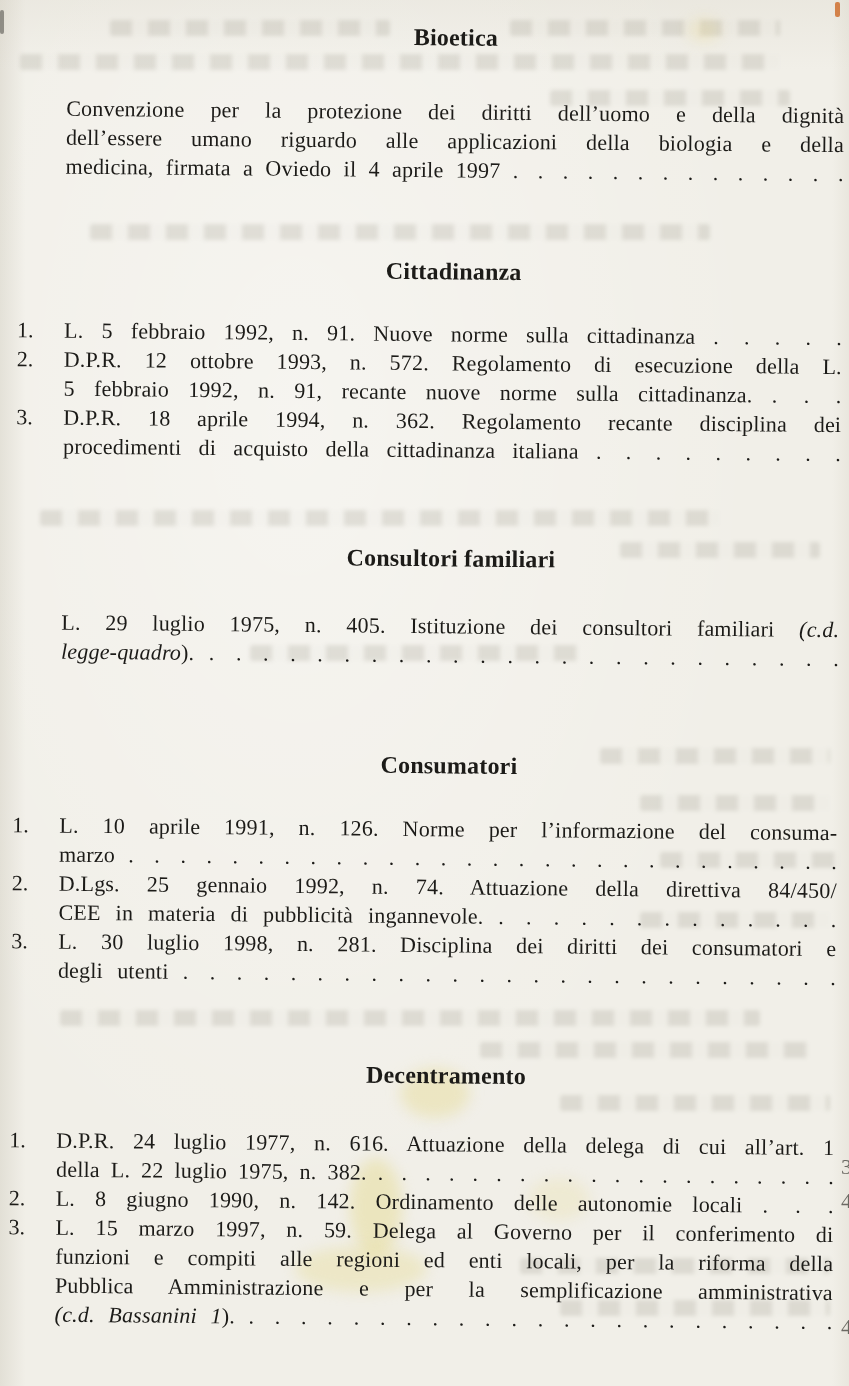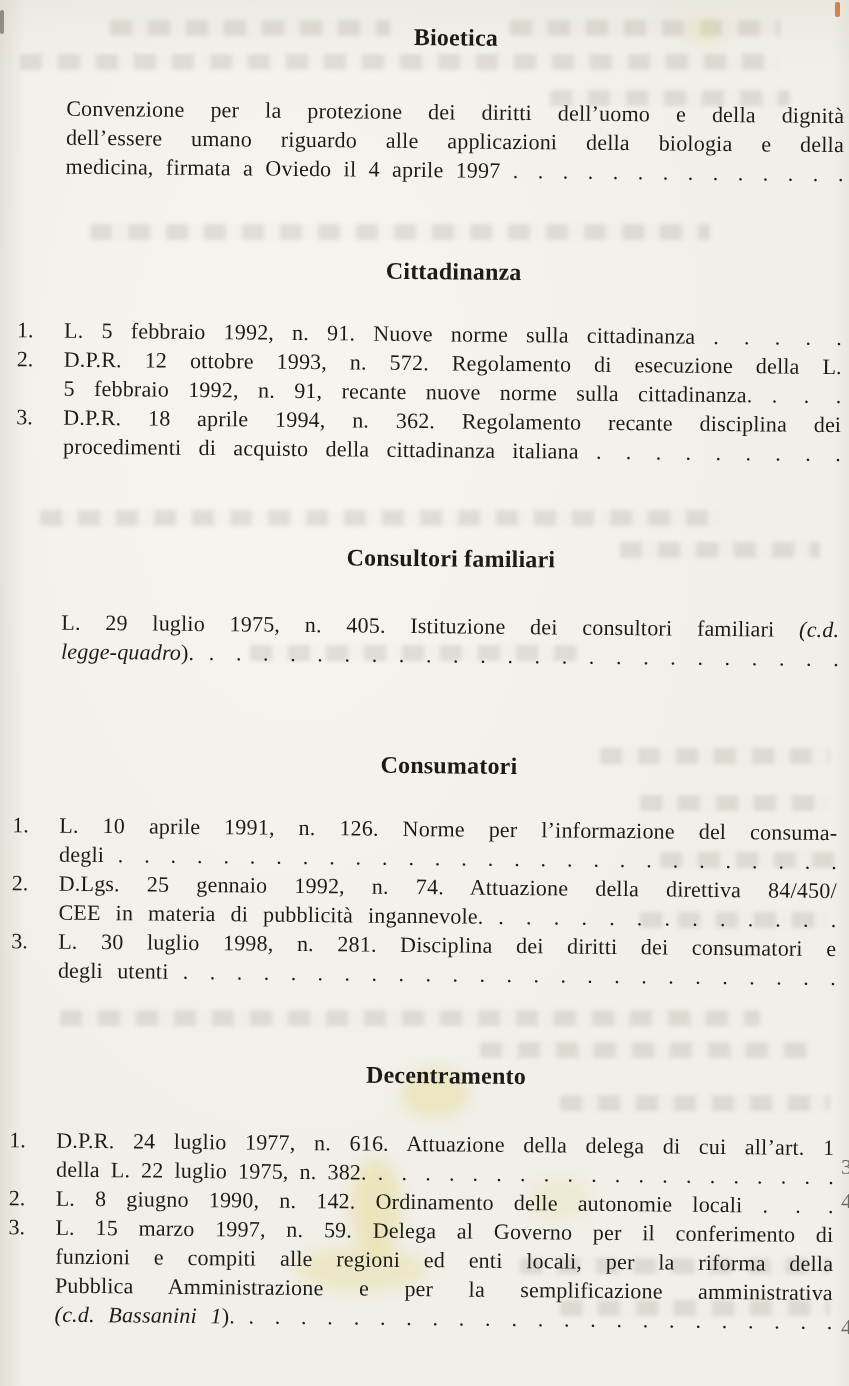--- a/index.html
+++ b/index.html
@@ -144,21 +144,21 @@
         </div>
       </div>
     </section>
 
     <section class="sec sec3">
       <h2 class="head">Consumatori</h2>
       <div class="entries">
         <div class="entry">
           <span class="num">1.</span>
           <div class="line"><span class="seg">L. 10 aprile 1991, n. 126. Norme per l’informazione del consuma-</span><span class="seg it"></span><span class="seg"></span><span class="dots"></span></div>
-          <div class="line"><span class="seg">degli </span><span class="seg it"></span><span class="seg"></span><span class="dots">. . . . . . . . . . . . . . . . . . . . . . . . . . . .</span></div>
+          <div class="line"><span class="seg">marzo </span><span class="seg it"></span><span class="seg"></span><span class="dots">. . . . . . . . . . . . . . . . . . . . . . . . . . . .</span></div>
         </div>
         <div class="entry">
           <span class="num">2.</span>
           <div class="line"><span class="seg">D.Lgs. 25 gennaio 1992, n. 74. Attuazione della direttiva 84/450/</span><span class="seg it"></span><span class="seg"></span><span class="dots"></span></div>
           <div class="line"><span class="seg">CEE in materia di pubblicità ingannevole. </span><span class="seg it"></span><span class="seg"></span><span class="dots">. . . . . . . . . . . . .</span></div>
         </div>
         <div class="entry">
           <span class="num">3.</span>
           <div class="line"><span class="seg">L. 30 luglio 1998, n. 281. Disciplina dei diritti dei consumatori e</span><span class="seg it"></span><span class="seg"></span><span class="dots"></span></div>
           <div class="line"><span class="seg">degli utenti </span><span class="seg it"></span><span class="seg"></span><span class="dots">. . . . . . . . . . . . . . . . . . . . . . . . .</span></div>

